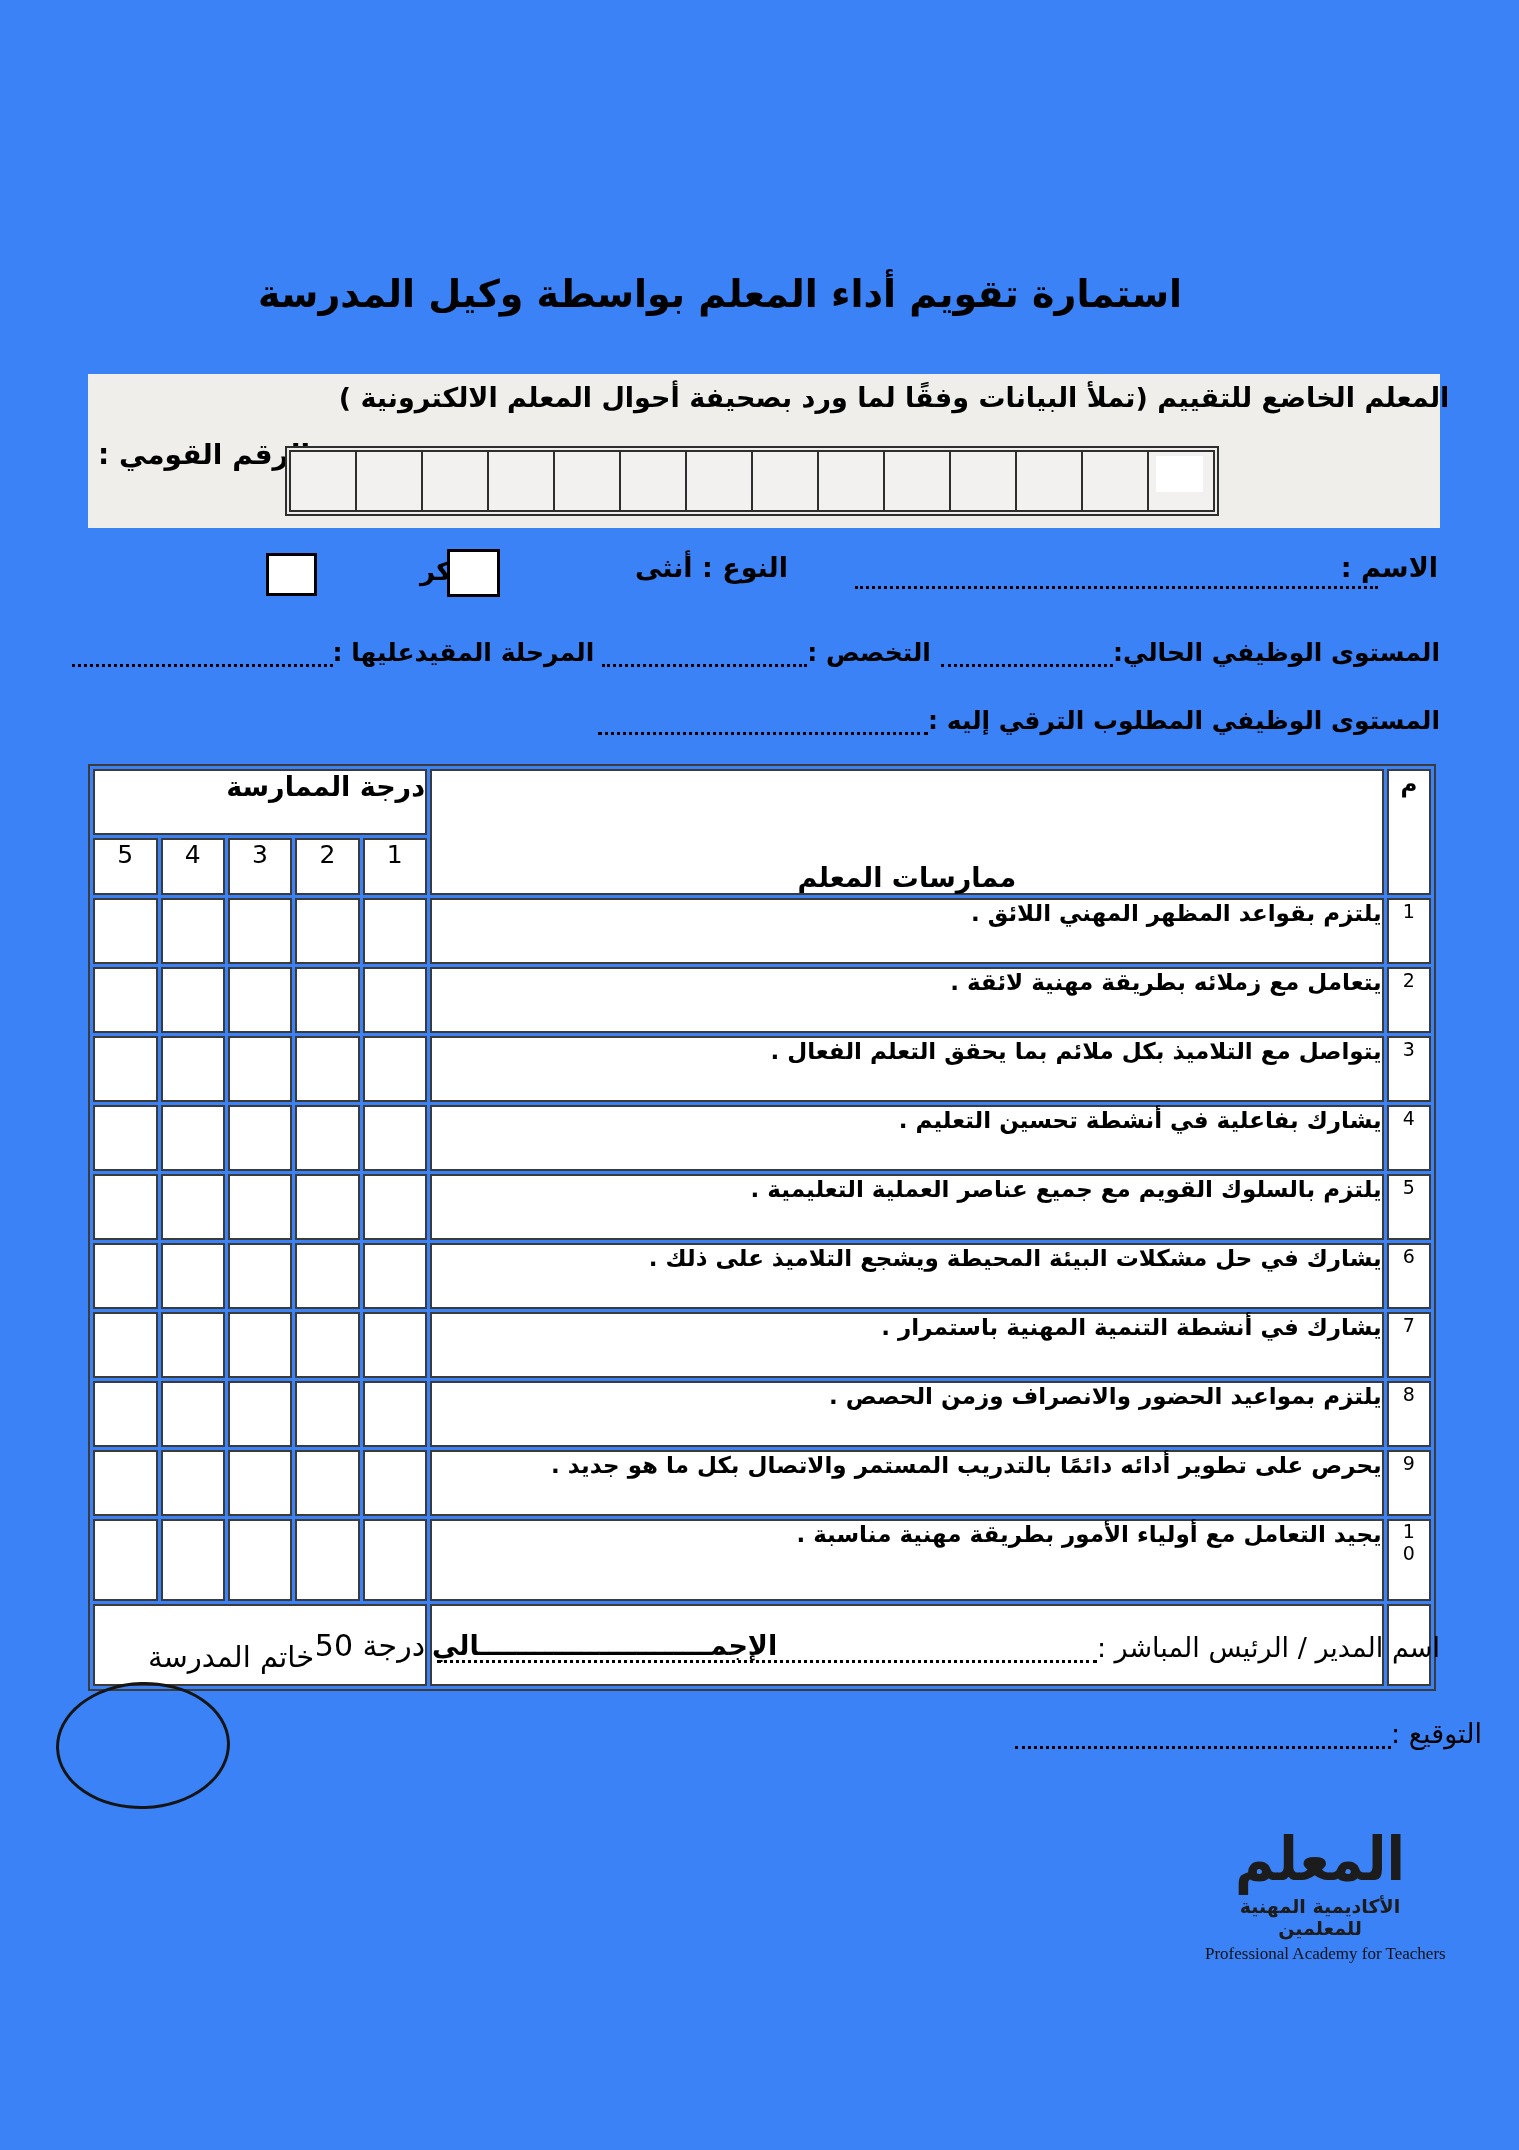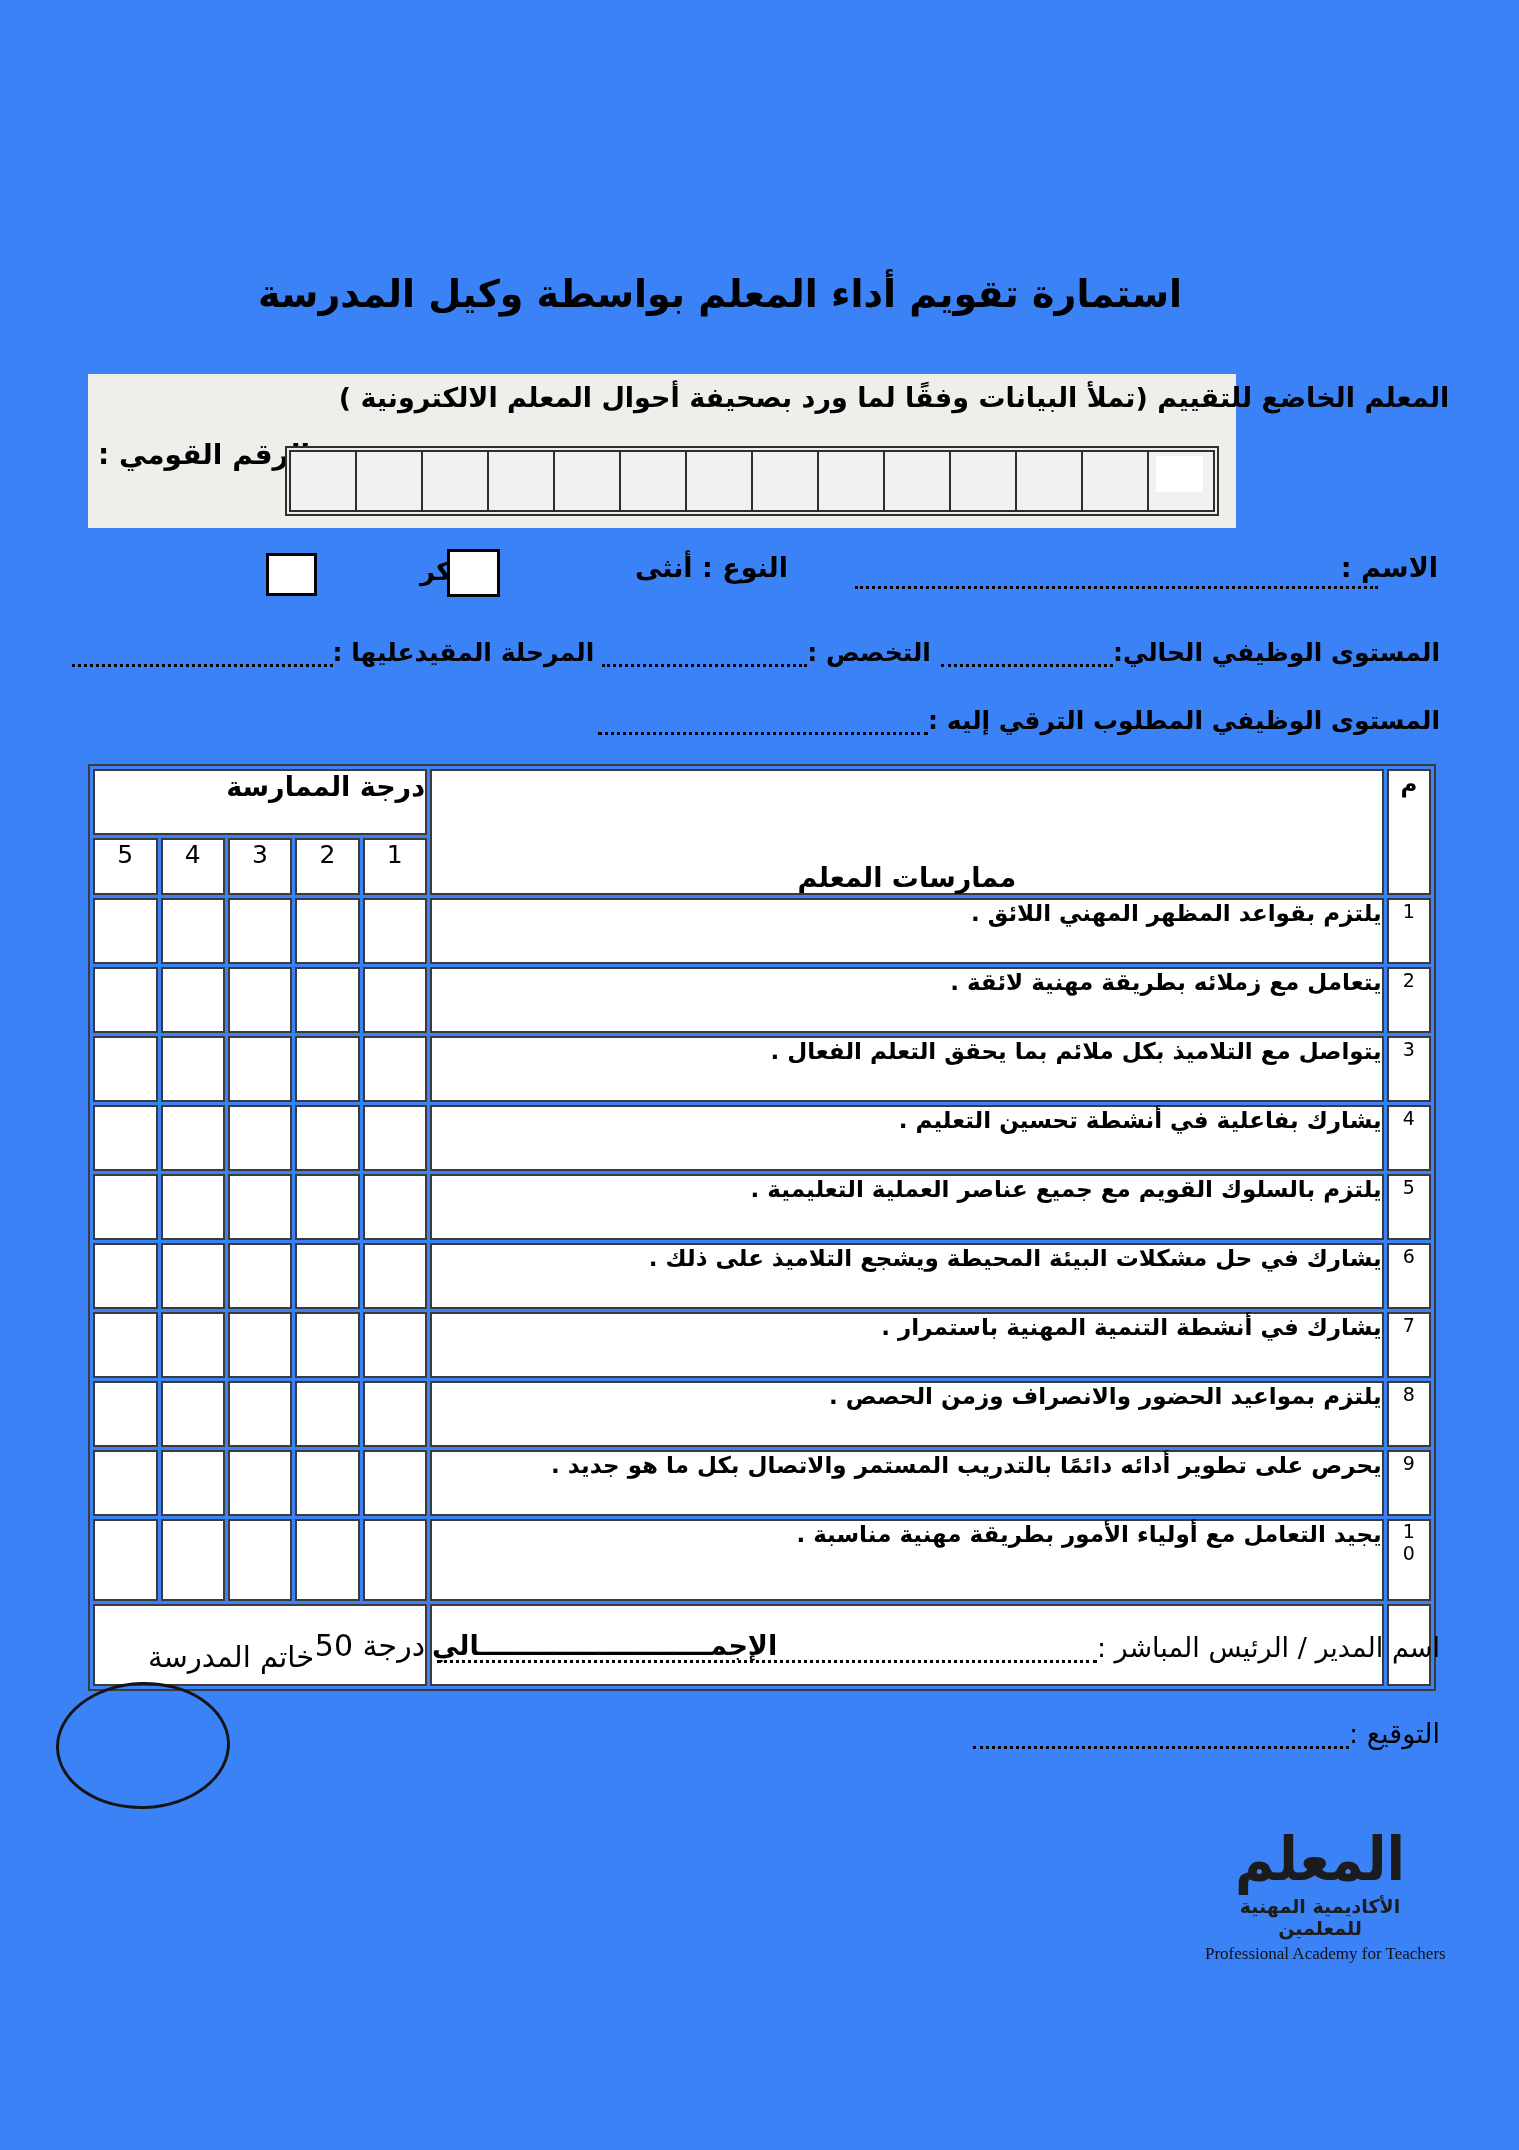--- a/index.html
+++ b/index.html
@@ -49,21 +49,21 @@
   .logo-ar { font-size:19px; font-weight:bold; direction:rtl; margin-top:4px; color:#1c1c1c; }
   .logo-en { font-family:"Liberation Serif", serif; font-size:17px; margin-top:5px; white-space:nowrap; color:#111; }
 </style>
 </head>
 <body>
 
 <div class="page">
 
   <div class="abs title" style="left:230px; top:272px; width:980px;">استمارة تقويم أداء المعلم بواسطة وكيل  المدرسة</div>
 
-  <div class="abs band" style="left:88px; top:374px; width:1148px; height:154px;">
+  <div class="abs band" style="left:88px; top:374px; width:1352px; height:154px;">
     <div class="abs band-instruction" style="left:0; top:8px; width:1352px;">المعلم الخاضع للتقييم  (تملأ البيانات وفقًا لما ورد بصحيفة أحوال المعلم الالكترونية )</div>
     <div class="abs nid-label" style="left:10px; top:64px;">الرقم القومي :</div>
     <div class="abs idrow" style="left:197px; top:72px;">
       <div class="idbox"></div>
       <div class="idbox"></div>
       <div class="idbox"></div>
       <div class="idbox"></div>
       <div class="idbox"></div>
       <div class="idbox"></div>
       <div class="idbox"></div>
@@ -223,21 +223,21 @@
     </tbody>
   </table>
 
   <div class="abs fieldrow" style="left:437px; top:1630px; width:1003px;">
     <span class="lbl-light">اسم المدير / الرئيس المباشر :</span>
     <span class="dots" style="flex:1;"></span>
   </div>
 
   <div class="abs lbl-light" style="left:148px; top:1640px; font-size:29px;">خاتم المدرسة</div>
 
-  <div class="abs fieldrow" style="left:973px; top:1716px; width:467px;">
+  <div class="abs fieldrow" style="left:1015px; top:1716px; width:467px;">
     <span class="lbl-light">التوقيع :</span>
     <span class="dots" style="flex:1;"></span>
   </div>
 
   <div class="abs stamp-ellipse" style="left:56px; top:1682px;"></div>
 
   <div class="abs logo" style="left:1205px; top:1828px; width:230px;">
     <div class="logo-emblem">المعلم</div>
     <div class="logo-ar">الأكاديمية المهنية للمعلمين</div>
     <div class="logo-en">Professional Academy for Teachers</div>

